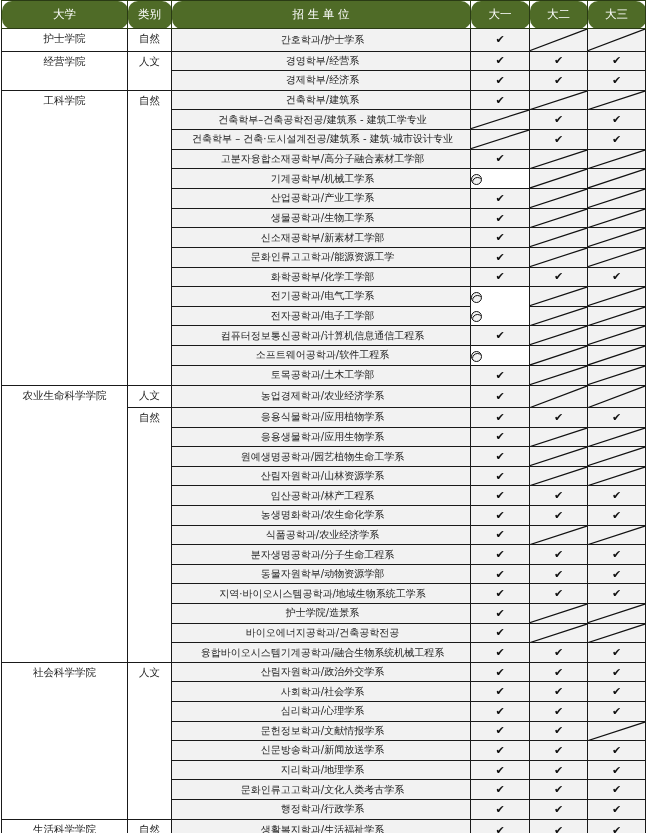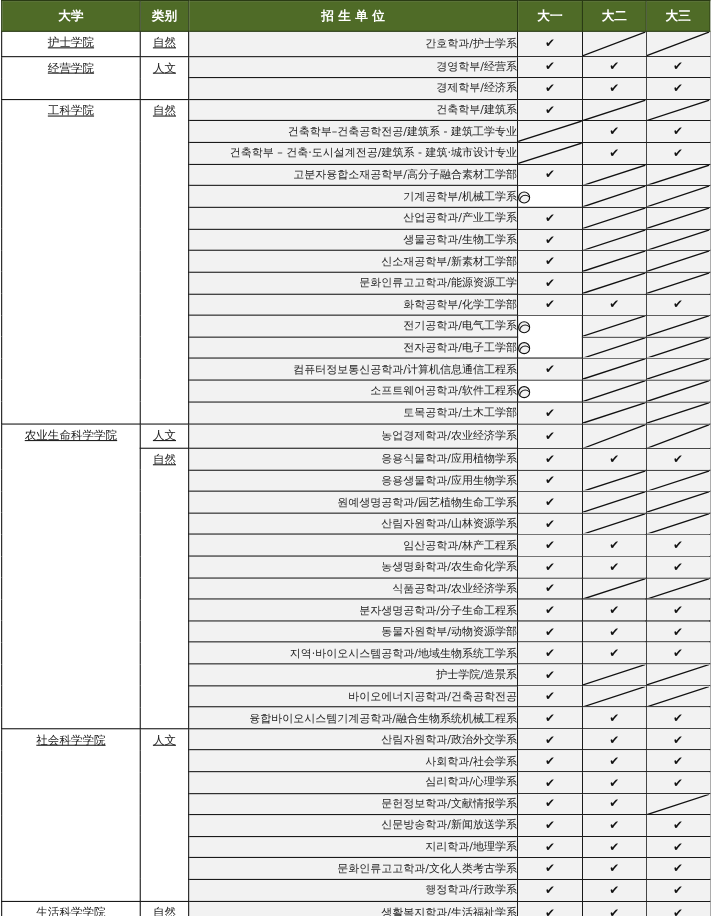--- a/index.html
+++ b/index.html
@@ -1,22 +1,22 @@
 <!DOCTYPE html>
 <html><head>
 <meta charset="utf-8">
 <style>
   html, body { margin: 0; padding: 0; background: #ffffff; }
   body { width: 646px; height: 833px; overflow: hidden; font-family: "DejaVu Sans", "Liberation Sans", sans-serif; }
   table { border-collapse: collapse; table-layout: fixed; width: 644px; margin-left: 1px; }
   th, td { border: 1px solid #1a1a1a; padding: 0; height: 18.6px; font-size: 10.5px; color: #222; overflow: hidden; white-space: nowrap; }
-  thead th { background: #4f6b27; color: #ffffff; font-weight: bold; height: 27px; font-size: 11.5px; text-align: center; border-color: #2a3b14; }
+  thead th { background: #4f6b27; color: #ffffff; font-weight: normal; height: 27px; font-size: 11.5px; text-align: center; border-color: #2a3b14; border-radius: 10px; }
   td { background: #f2f2f2; }
-  td.college, td.cat { background: #ffffff; text-align: center; vertical-align: top; padding-top: 3px; text-decoration: underline; }
-  td.unit { text-align: right; padding-left: 3px; font-size: 10px; }
+  td.college, td.cat { background: #ffffff; text-align: center; vertical-align: top; padding-top: 3px; }
+  td.unit { text-align: center; padding-left: 3px; font-size: 10px; }
   td.mark { text-align: center; position: relative; font-size: 11px; }
   td.mark.na { background: #f2f2f2; }
   td.mark.na svg { position: absolute; left: 0; top: 0; width: 100%; height: 100%; }
   .check { font-weight: bold; color: #111; }
   .circle { display: inline-block; width: 9px; height: 9px; border: 1px solid #111; border-radius: 50%; vertical-align: middle; }
   col.c1 { width: 126px; } col.c2 { width: 44px; } col.c3 { width: 299px; } col.c4 { width: 59px; } col.c5 { width: 58px; } col.c6 { width: 58px; }
 </style>
 </head>
 <body>
 

